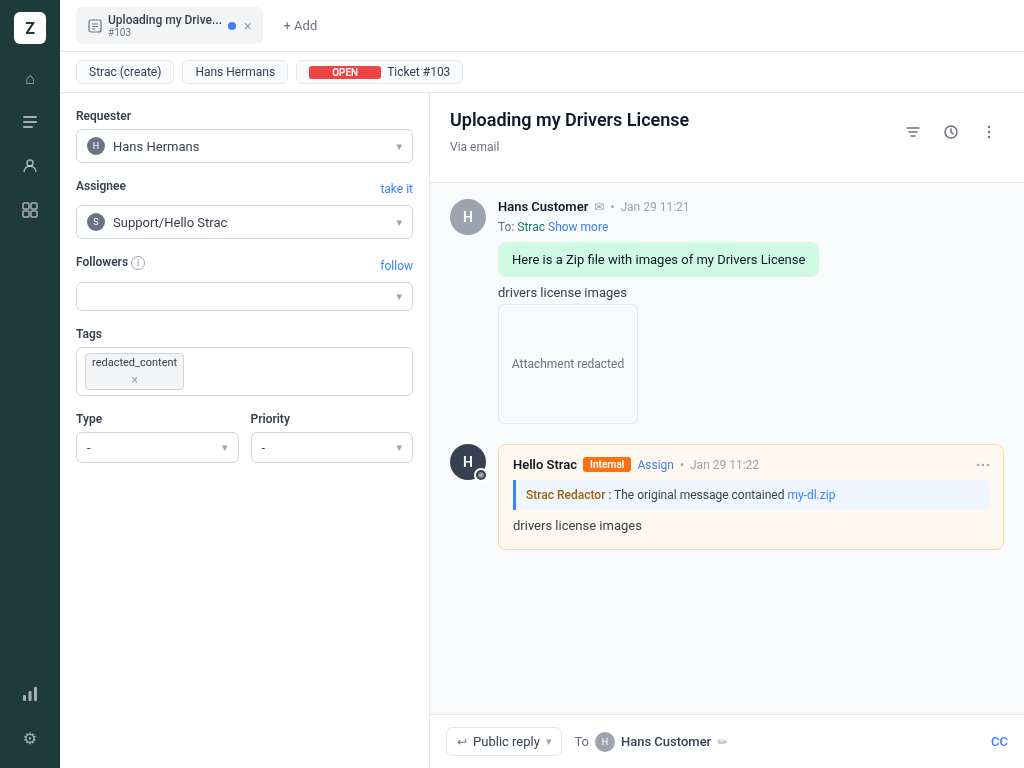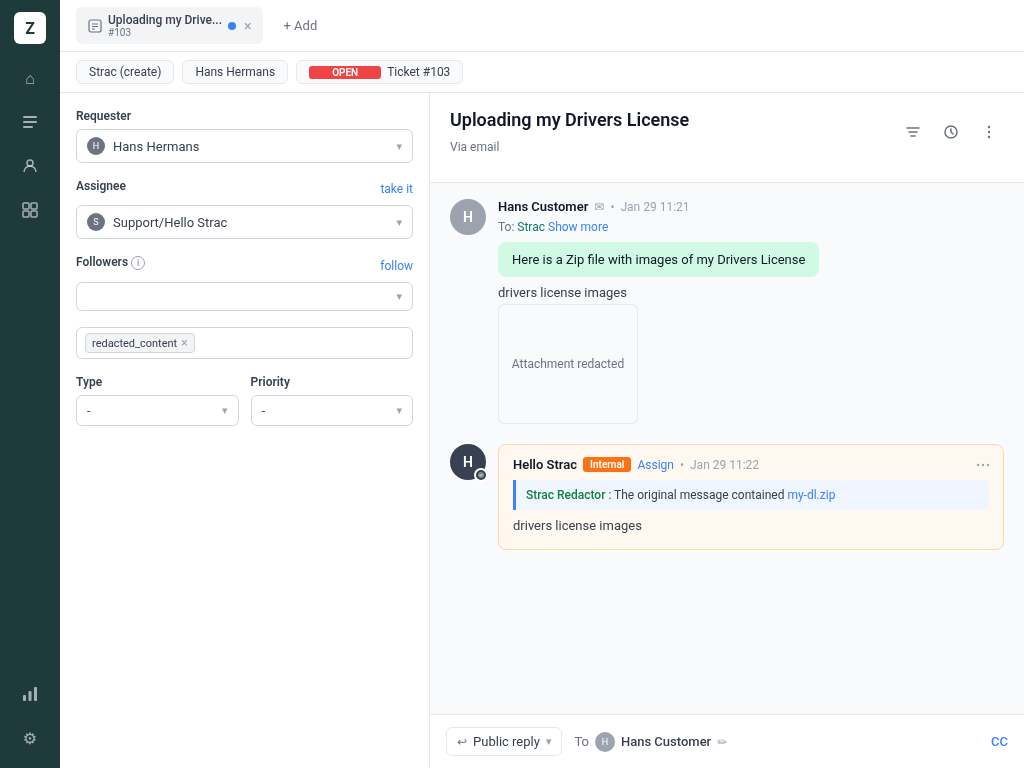--- a/index.html
+++ b/index.html
@@ -164,20 +164,21 @@
       display: flex; flex-wrap: wrap; gap: 4px;
     }
     .tag {
       display: flex; align-items: center; gap: 4px;
       background: #f3f4f6;
       border: 1px solid #d1d5db;
       border-radius: 4px;
       padding: 2px 6px;
       font-size: 11px;
       color: #374151;
+      flex-direction: column;
     }
     .tag-remove { cursor: pointer; color: #9ca3af; font-size: 12px; }
     .type-priority { display: flex; gap: 12px; }
     .type-priority .field-section { flex: 1; }
     .select-row {
       border: 1px solid #d1d5db;
       border-radius: 6px;
       padding: 7px 10px;
       display: flex; align-items: center; justify-content: space-between;
       cursor: pointer;
@@ -446,20 +447,21 @@
           </span>
           <span class="field-link">follow</span>
         </div>
         <div class="field-select">
           <span class="field-select-text"></span>
           <span class="chevron">▾</span>
         </div>
       </div>
 
       <div class="field-section">
+        <div class="field-label">Tags</div>
         <div class="tag-container">
           <div class="tag">
             <span>redacted_content</span>
             <span class="tag-remove">×</span>
           </div>
         </div>
       </div>
 
       <div class="type-priority">
         <div class="field-section">
@@ -546,21 +548,21 @@
           </div>
           <div class="internal-body">
             <div class="internal-header">
               <span class="msg-name">Hello Strac</span>
               <span class="internal-badge">Internal</span>
               <span class="internal-assign">Assign</span>
               <span style="color:#9ca3af;font-size:12px">•</span>
               <span class="msg-time">Jan 29 11:22</span>
             </div>
             <div class="internal-quote">
-              <span style="color:#15803d;font-weight:500">Strac Redactor</span>
+              <span style="color:#a16207;font-weight:500">Strac Redactor</span>
               <span>: The original message contained </span>
               <a style="color:#3b82f6;">my-dl.zip</a>
             </div>
             <div class="attachment-name">drivers license images</div>
             <div class="internal-more">
               <svg width="16" height="16" viewBox="0 0 16 16" fill="none">
                 <circle cx="3" cy="8" r="1.2" fill="#9ca3af"></circle>
                 <circle cx="8" cy="8" r="1.2" fill="#9ca3af"></circle>
                 <circle cx="13" cy="8" r="1.2" fill="#9ca3af"></circle>
               </svg>

